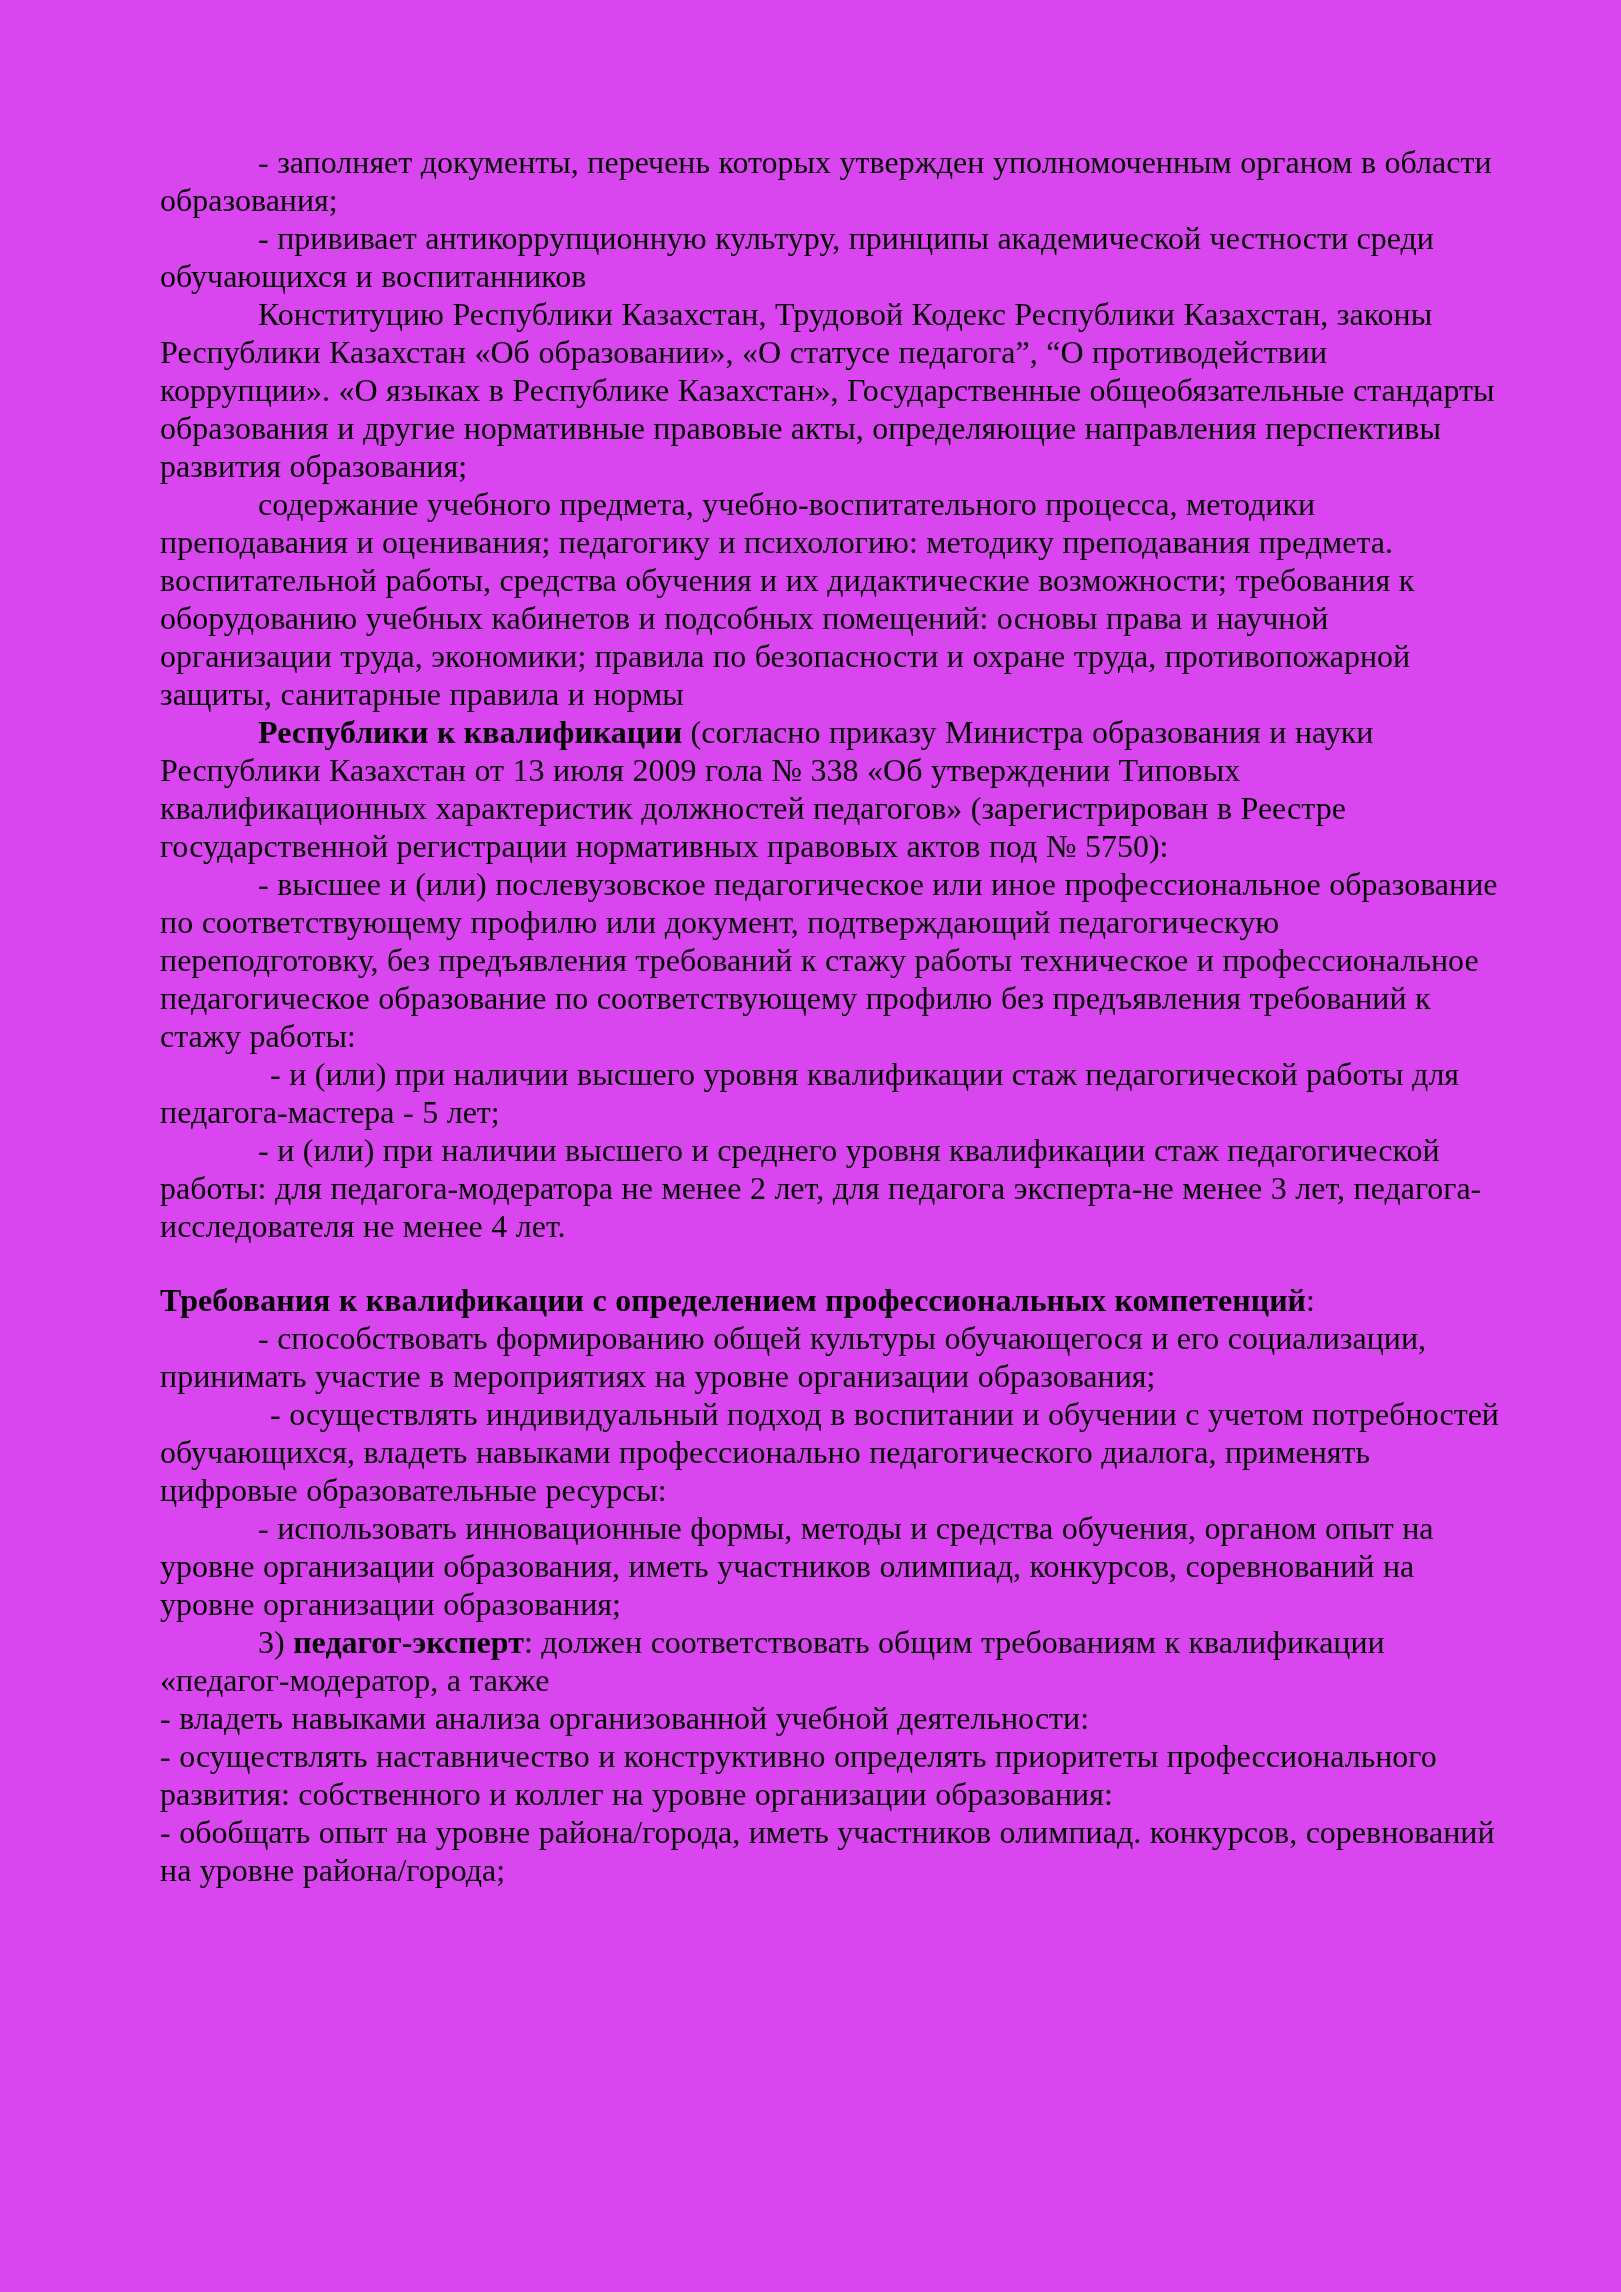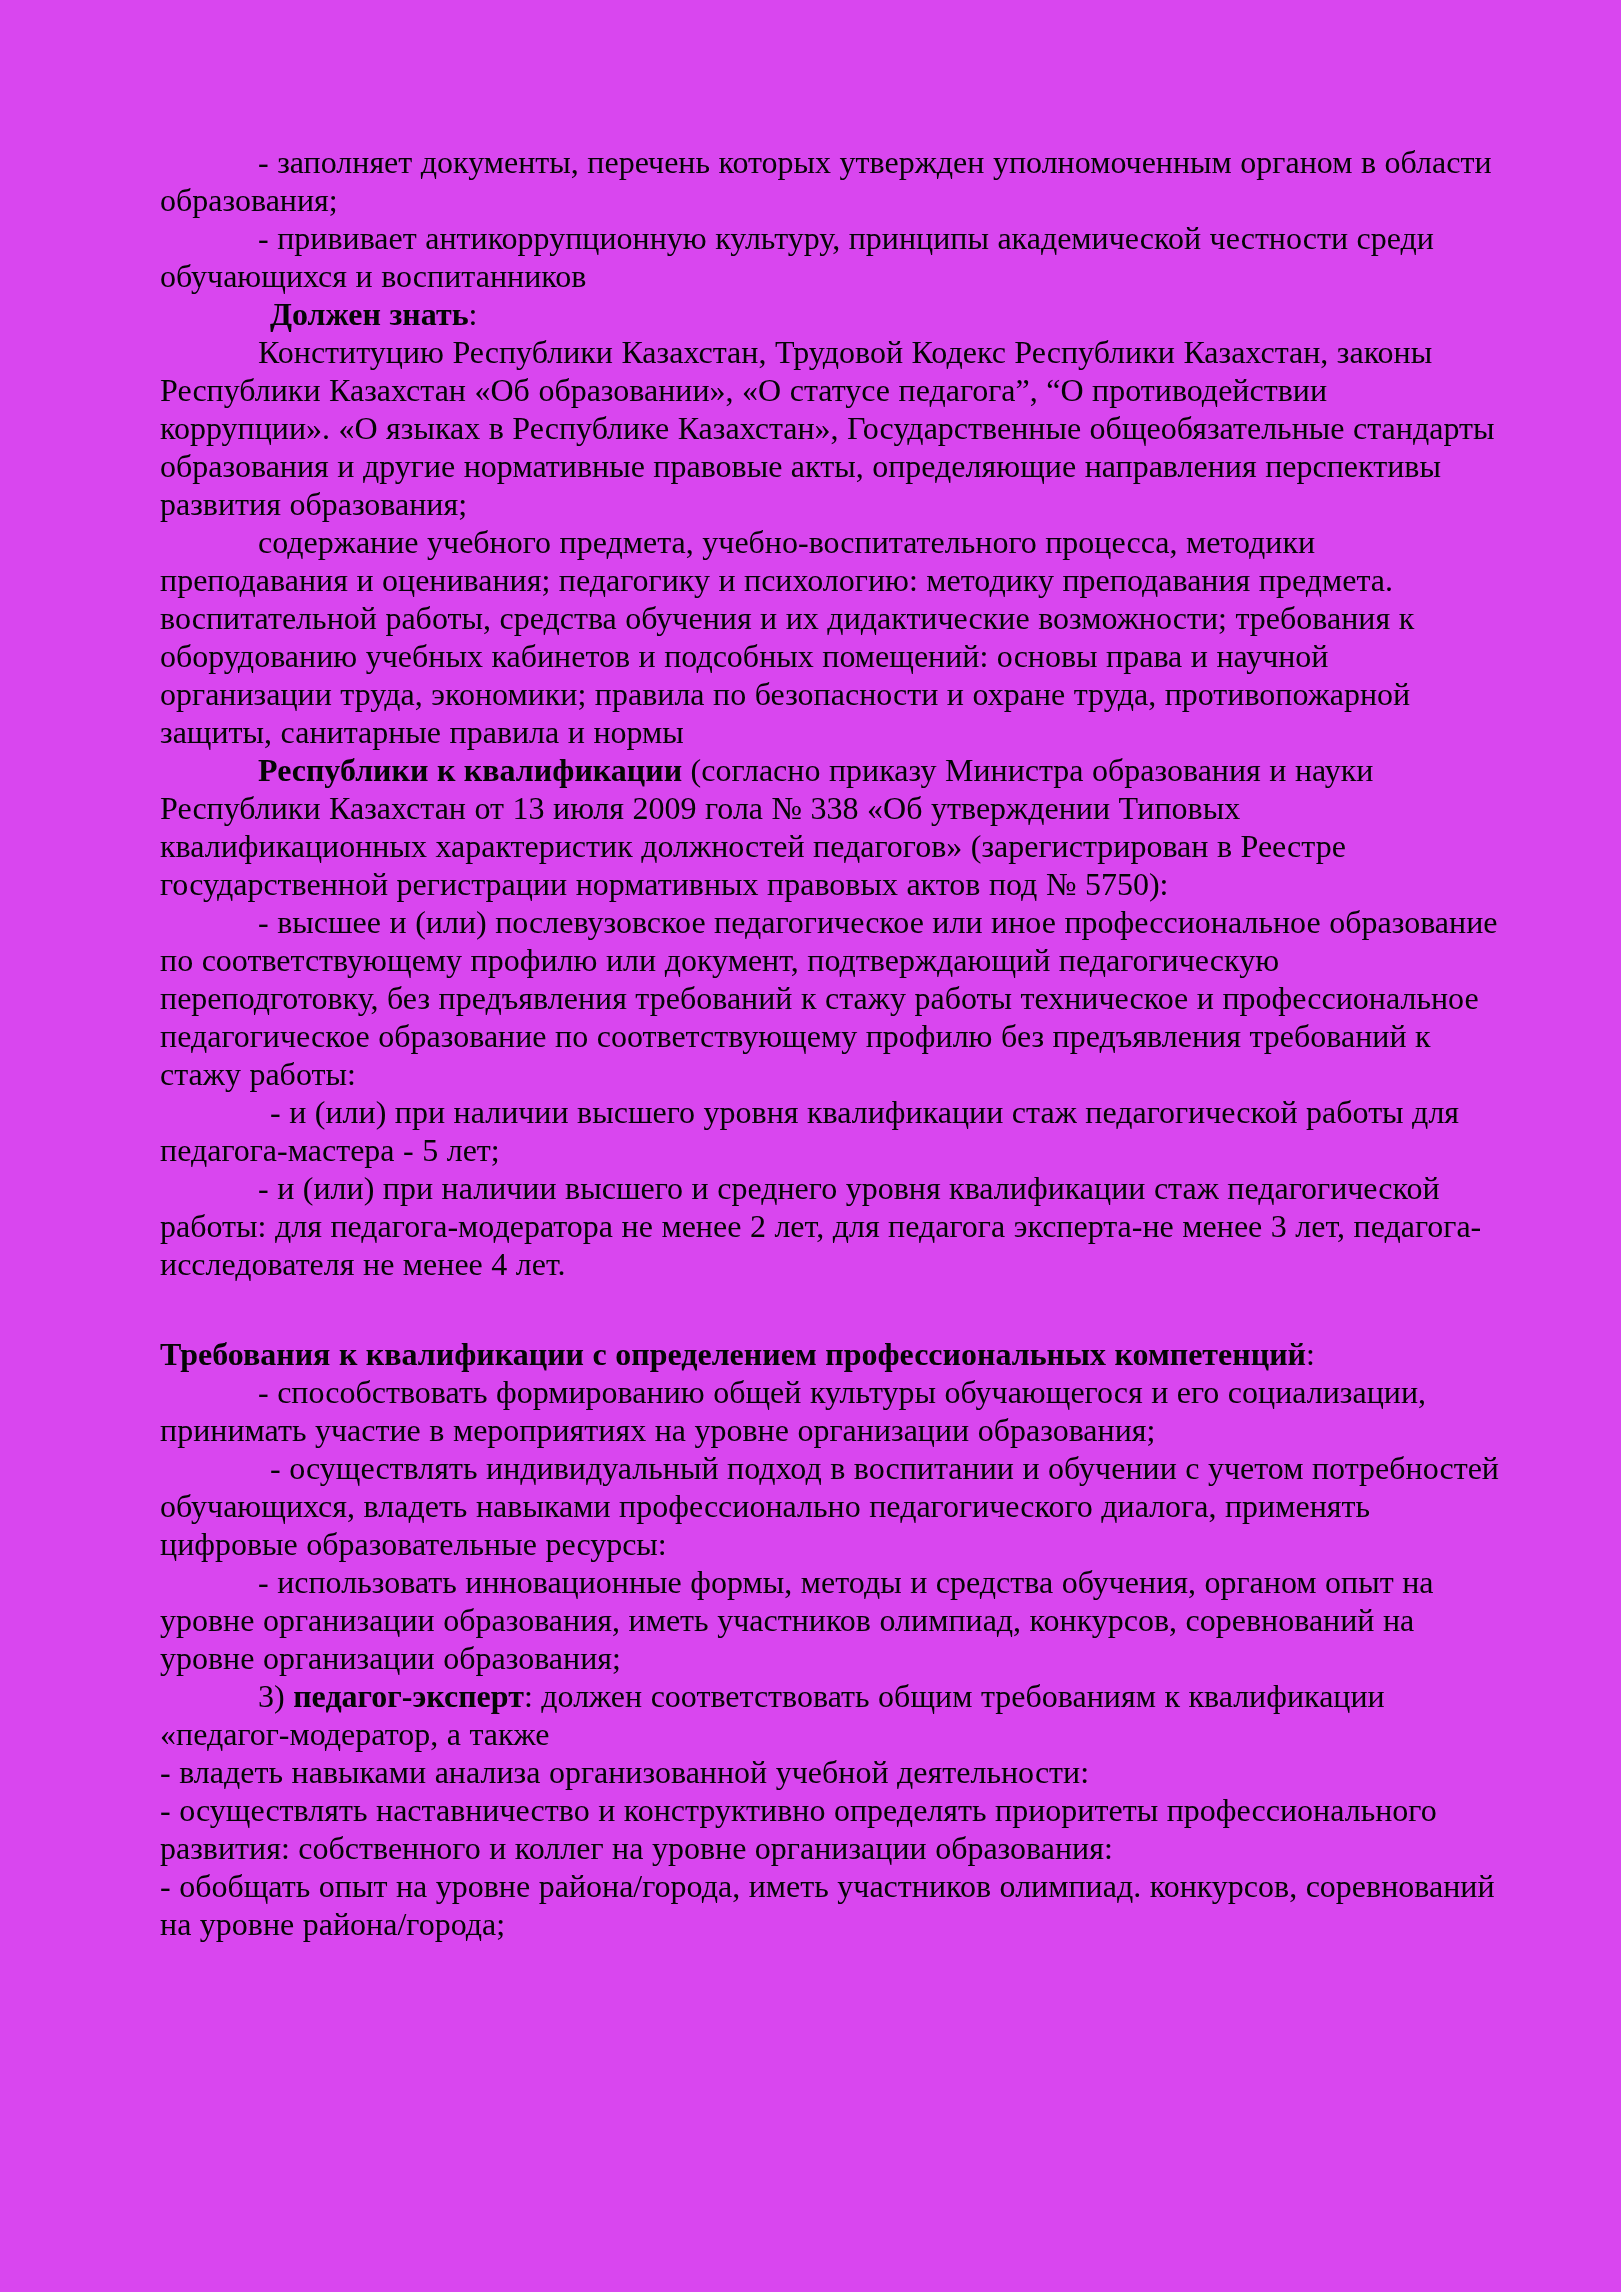--- a/index.html
+++ b/index.html
@@ -23,32 +23,31 @@
   }
   .page p {
     margin: 0;
     padding: 0;
     text-align: left;
     word-spacing: 0.5px;
   }
   .page p.indent { text-indent: 98px; }
   .page p.indent-lg { text-indent: 110px; }
   .page p.flush { text-indent: 0; }
-  .page p.gap { margin-top: 52px; }
+  .page p.gap { margin-top: 36px; }
   .page span.run { font-weight: normal; }
   .page span.run.bold { font-weight: bold; }
 </style>
 </head>
 <body>
 
 <div class="page">
   <div id="doc-body">
       <p class="indent"><span class="run">- заполняет документы, перечень которых утвержден уполномоченным органом в области образования;</span></p>
       <p class="indent"><span class="run">- прививает антикоррупционную культуру, принципы академической честности среди обучающихся и воспитанников</span></p>
-      <p class="indent-lg"><span class="run bold">Должен знать</span><span class="run">:</span></p>
       <p class="indent"><span class="run">Конституцию Республики Казахстан, Трудовой Кодекс Республики Казахстан, законы Республики Казахстан «Об образовании», «О статусе педагога”, “О противодействии коррупции». «О языках в Республике Казахстан», Государственные общеобязательные стандарты образования и другие нормативные правовые акты, определяющие направления перспективы развития образования;</span></p>
       <p class="indent"><span class="run">содержание учебного предмета, учебно-воспитательного процесса, методики преподавания и оценивания; педагогику и психологию: методику преподавания предмета. воспитательной работы, средства обучения и их дидактические возможности; требования к оборудованию учебных кабинетов и подсобных помещений: основы права и научной организации труда, экономики; правила по безопасности и охране труда, противопожарной защиты, санитарные правила и нормы</span></p>
       <p class="indent"><span class="run bold">Республики к квалификации</span><span class="run"> (согласно приказу Министра образования и науки Республики Казахстан от 13 июля 2009 гола № 338 «Об утверждении Типовых квалификационных характеристик должностей педагогов» (зарегистрирован в Реестре государственной регистрации нормативных правовых актов под № 5750):</span></p>
       <p class="indent"><span class="run">- высшее и (или) послевузовское педагогическое или иное профессиональное образование по соответствующему профилю или документ, подтверждающий педагогическую переподготовку, без предъявления требований к стажу работы техническое и профессиональное педагогическое образование по соответствующему профилю без предъявления требований к стажу работы:</span></p>
       <p class="indent-lg"><span class="run">- и (или) при наличии высшего уровня квалификации стаж педагогической работы для педагога-мастера - 5 лет;</span></p>
       <p class="indent"><span class="run">- и (или) при наличии высшего и среднего уровня квалификации стаж педагогической работы: для педагога-модератора не менее 2 лет, для педагога эксперта-не менее 3 лет, педагога-исследователя не менее 4 лет.</span></p>
       <p class="flush gap"><span class="run bold">Требования к квалификации с определением профессиональных компетенций</span><span class="run">:</span></p>
       <p class="indent"><span class="run">- способствовать формированию общей культуры обучающегося и его социализации, принимать участие в мероприятиях на уровне организации образования;</span></p>
       <p class="indent-lg"><span class="run">- осуществлять индивидуальный подход в воспитании и обучении с учетом потребностей обучающихся, владеть навыками профессионально педагогического диалога, применять цифровые образовательные ресурсы:</span></p>
       <p class="indent"><span class="run">- использовать инновационные формы, методы и средства обучения, органом опыт на уровне организации образования, иметь участников олимпиад, конкурсов, соревнований на уровне организации образования;</span></p>

